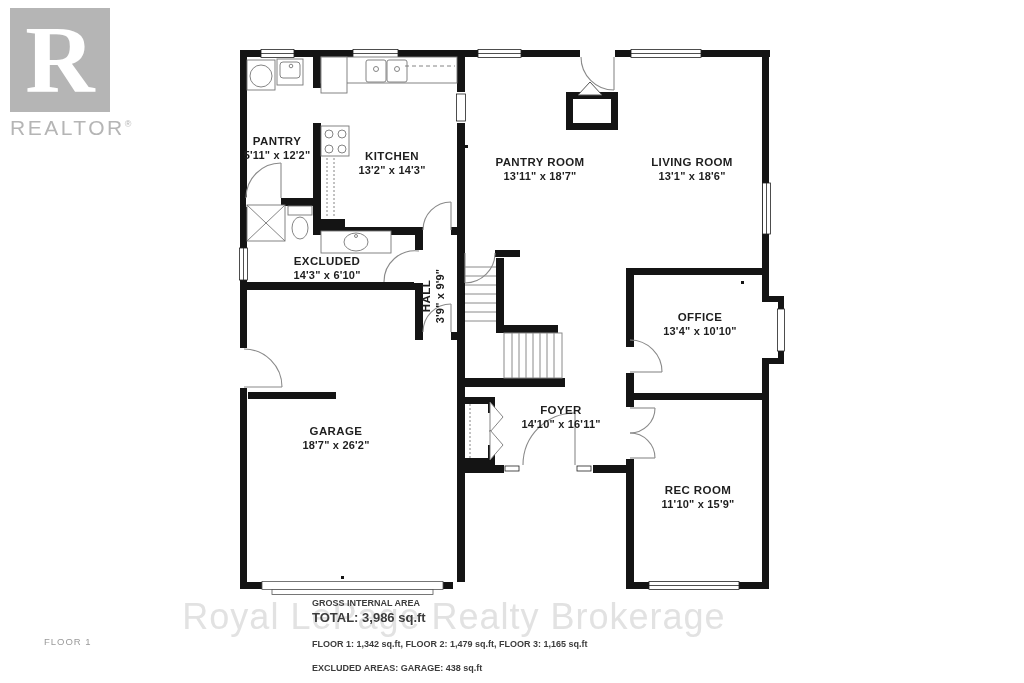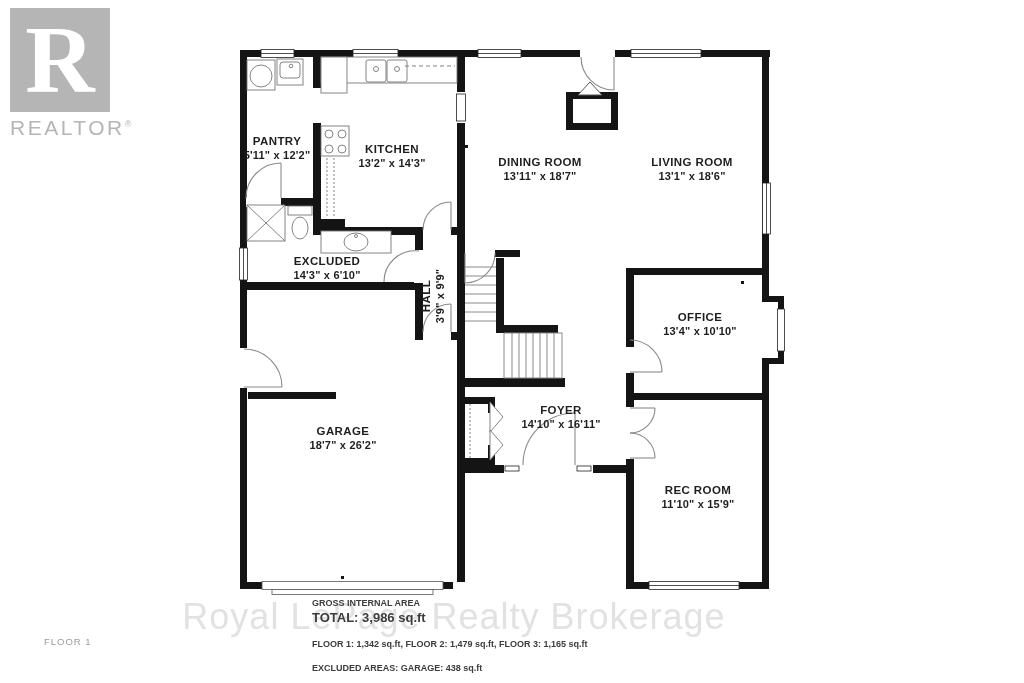--- a/index.html
+++ b/index.html
@@ -230,45 +230,45 @@
     <rect x="465" y="145" width="3" height="3"></rect>
     <rect x="341" y="576" width="3" height="3"></rect>
     <rect x="741" y="281" width="3" height="3"></rect>
   </g>
 </svg>
 
 <div class="room-label" style="left:277px;top:148px;">
   <span class="room-name">PANTRY</span>
   <span class="room-dims">5'11" x 12'2"</span>
 </div>
-<div class="room-label" style="left:392px;top:156px;text-align:center;">
+<div class="room-label" style="left:392px;top:163px;text-align:center;">
   <span class="room-name">KITCHEN</span>
   <span class="room-dims">13'2" x 14'3"</span>
 </div>
 <div class="room-label" style="left:540px;top:169px;">
-  <span class="room-name">DINING ROOM</span>
+  <span class="room-name">PANTRY ROOM</span>
   <span class="room-dims">13'11" x 18'7"</span>
 </div>
 <div class="room-label" style="left:692px;top:169px;">
   <span class="room-name">LIVING ROOM</span>
   <span class="room-dims">13'1" x 18'6"</span>
 </div>
 <div class="room-label" style="left:327px;top:268px;">
   <span class="room-name">EXCLUDED</span>
   <span class="room-dims">14'3" x 6'10"</span>
 </div>
 <div class="room-label rot" style="left:433px;top:296px;">
   <span class="room-name">HALL</span>
   <span class="room-dims">3'9" x 9'9"</span>
 </div>
 <div class="room-label" style="left:700px;top:324px;">
   <span class="room-name">OFFICE</span>
   <span class="room-dims">13'4" x 10'10"</span>
 </div>
-<div class="room-label" style="left:343px;top:438px;">
+<div class="room-label" style="left:336px;top:438px;">
   <span class="room-name">GARAGE</span>
   <span class="room-dims">18'7" x 26'2"</span>
 </div>
 <div class="room-label" style="left:561px;top:417px;">
   <span class="room-name">FOYER</span>
   <span class="room-dims">14'10" x 16'11"</span>
 </div>
 <div class="room-label" style="left:698px;top:497px;">
   <span class="room-name">REC ROOM</span>
   <span class="room-dims">11'10" x 15'9"</span>

